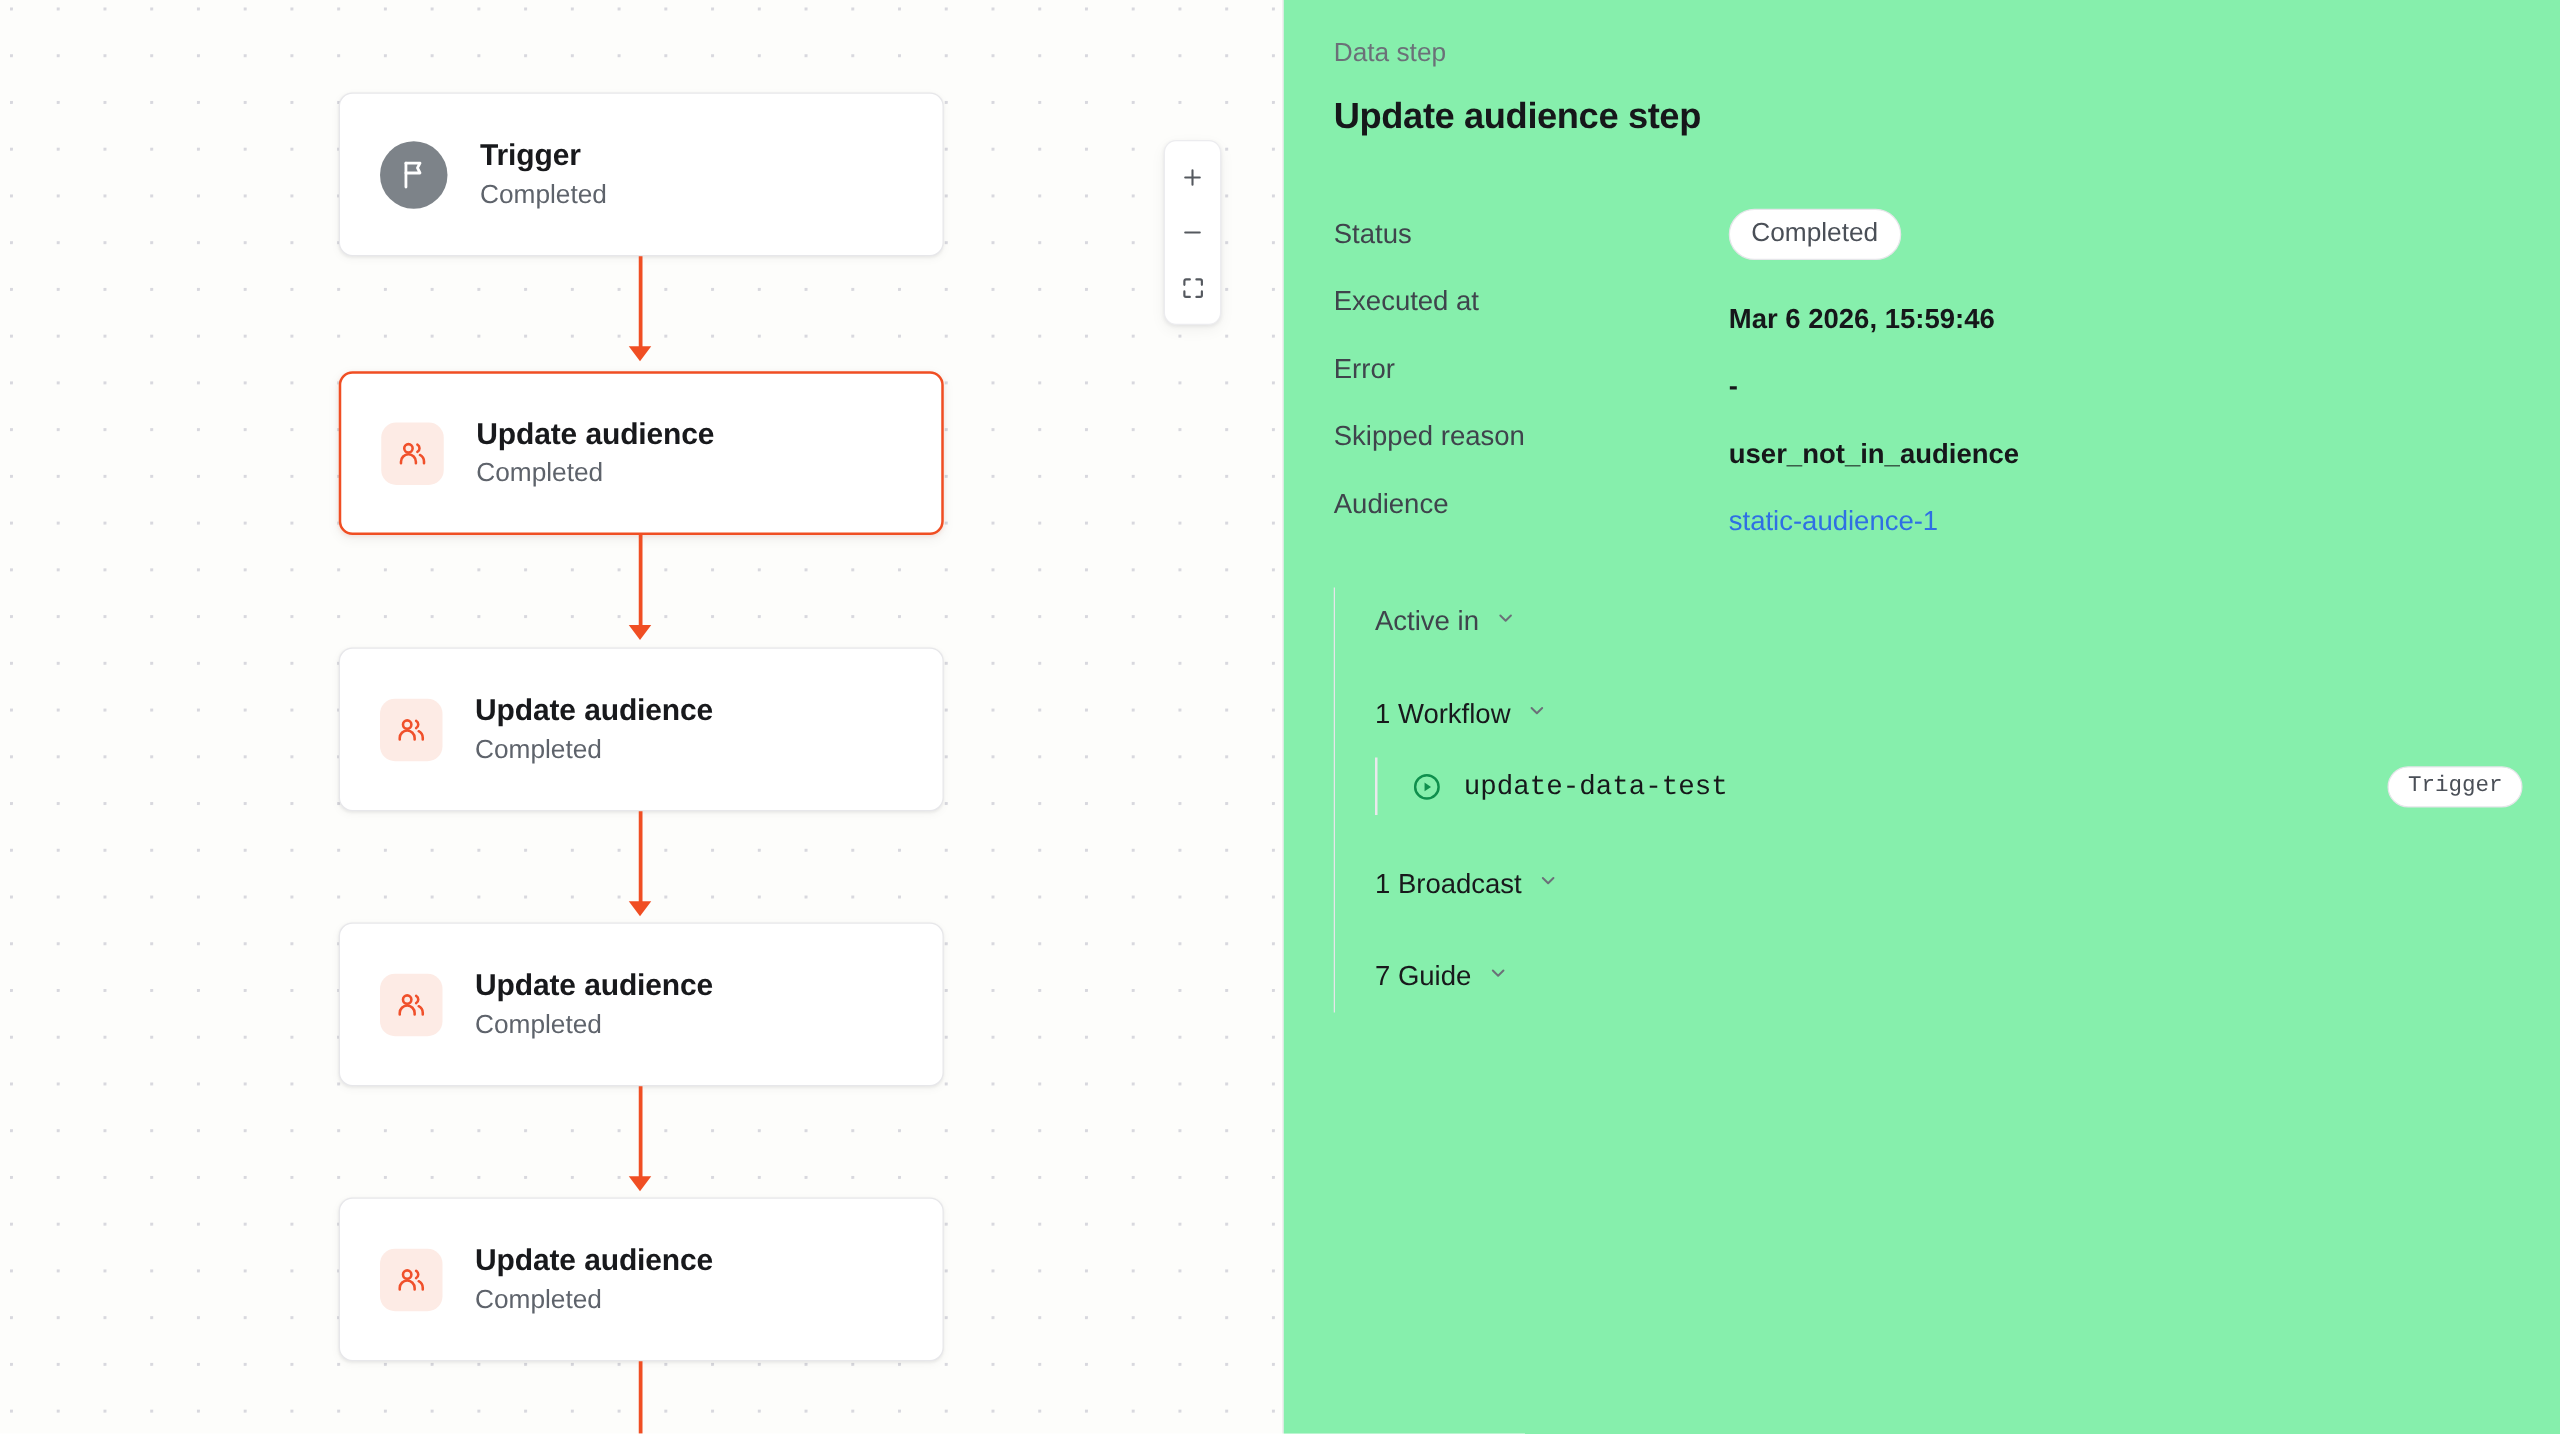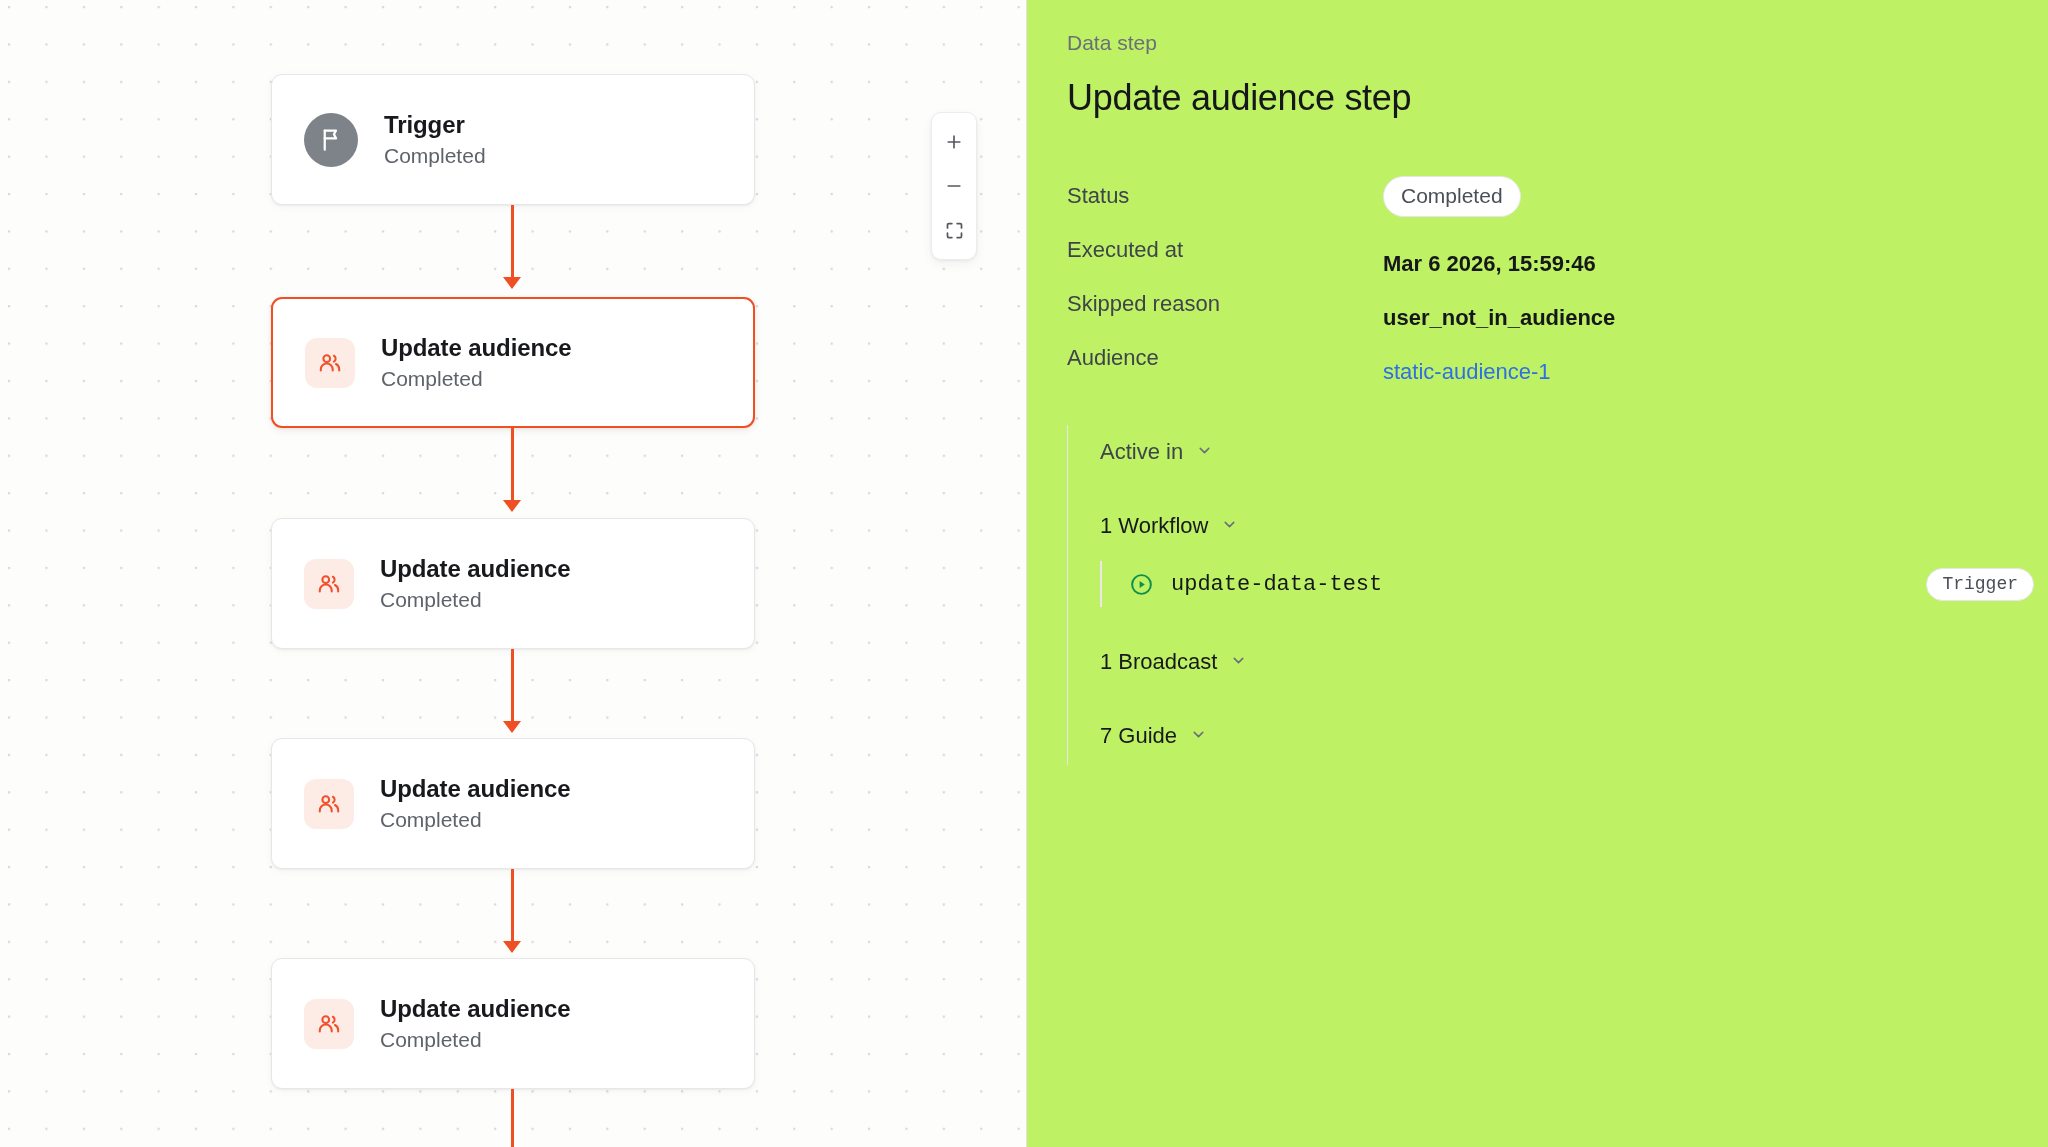--- a/index.html
+++ b/index.html
@@ -116,34 +116,34 @@
   .zoom-btn {
     width: 46px; height: 44px;
     display: flex; align-items: center; justify-content: center;
     cursor: pointer;
   }
 
   
   .panel {
     flex: 1;
     position: relative;
-    background: #bef264;
-    padding: 28px 40px 0 40px;
+    background: #86efac;
+    padding: 28px 56px 0 40px;
     overflow: hidden;
   }
   .panel-eyebrow {
     font-size: 21px;
     color: #6b7078;
     margin-top: 3px;
     margin-bottom: 22px;
     font-weight: 400;
   }
   .panel-title {
-    font-size: 36px;
-    font-weight: 400;
+    font-size: 29px;
+    font-weight: 700;
     color: #16171a;
     letter-spacing: -0.3px;
     margin-bottom: 50px;
   }
 
   .detail-rows { width: 100%; }
   .detail-row {
     display: flex;
     align-items: center;
     min-height: 54px;
@@ -379,20 +379,24 @@
       <div class="detail-row">
         <div class="detail-label">Status</div>
         <div class="pill">Completed</div>
       </div>
 
       <div class="detail-row">
         <div class="detail-label">Executed at</div>
         <div class="detail-value">Mar 6 2026, 15:59:46</div>
       </div>
 
+      <div class="detail-row">
+        <div class="detail-label">Error</div>
+        <div class="detail-value">-</div>
+      </div>
 
 
       <div class="detail-row">
         <div class="detail-label">Skipped reason</div>
         <div class="detail-value">user_not_in_audience</div>
       </div>
 
       <div class="detail-row">
         <div class="detail-label">Audience</div>
         <div class="detail-value link">static-audience-1</div>

